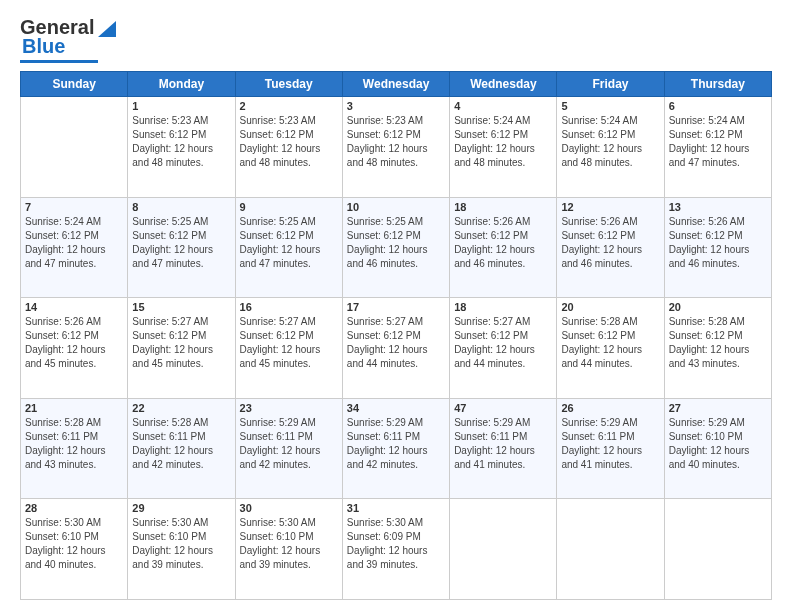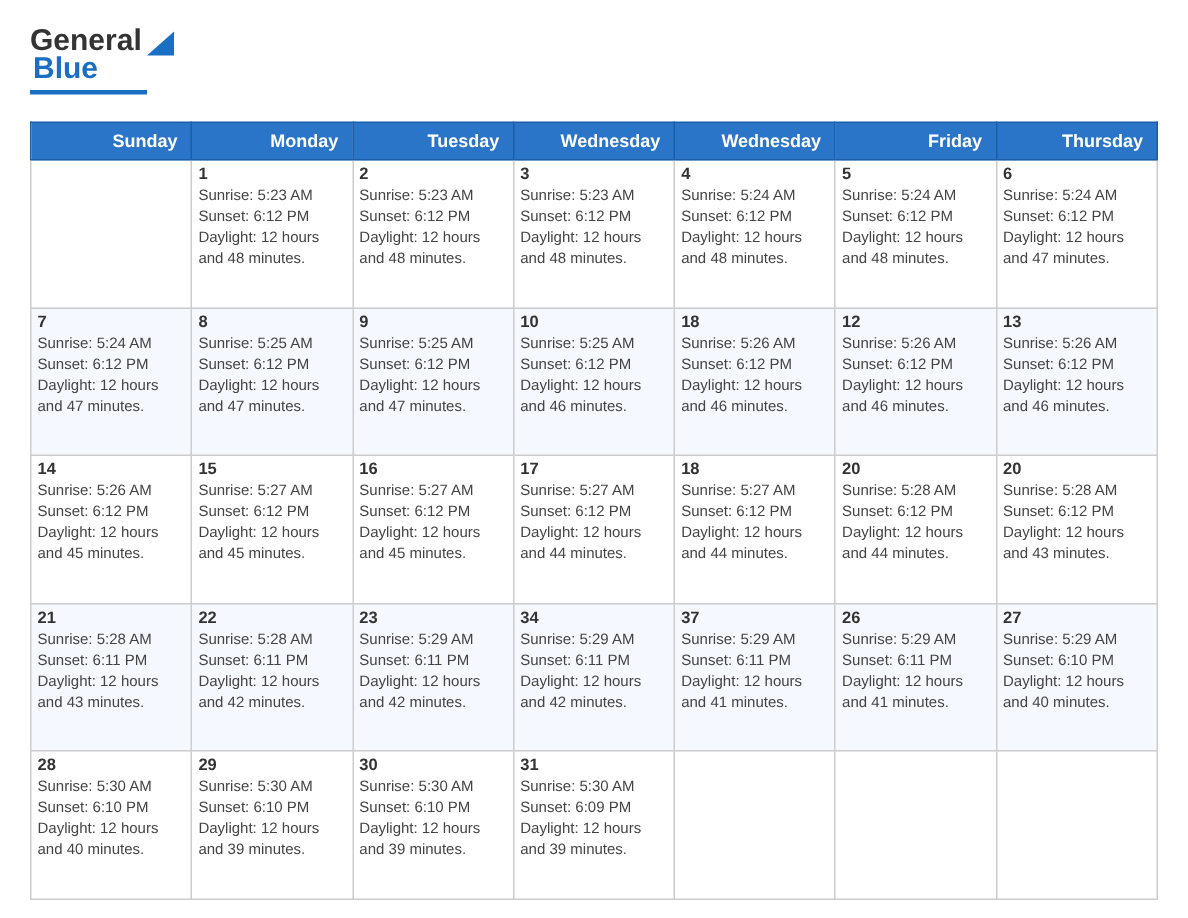--- a/index.html
+++ b/index.html
@@ -14,21 +14,21 @@
       width: 792px;
       height: 612px;
       padding: 16px 20px 12px 20px;
       display: flex;
       flex-direction: column;
     }
     .header {
       display: flex;
       justify-content: space-between;
       align-items: flex-start;
-      margin-bottom: 18px;
+      margin-bottom: 8px;
     }
     .logo {
       display: flex;
       flex-direction: column;
       align-items: flex-start;
     }
     .title-block {
       text-align: right;
     }
     .month-year {
@@ -47,22 +47,22 @@
       border: 1px solid #ccc;
       border-collapse: collapse;
       width: 100%;
       table-layout: fixed;
     }
     .calendar th {
       background: #2a75c7;
       color: #fff;
       font-size: 12px;
       font-weight: bold;
-      padding: 5px 9px;
-      text-align: right;
+      padding: 5px 20px;
+      text-align: center;
       border: 1px solid #1a5fa8;
       margin-left: 44px;
     }
     .calendar td {
       vertical-align: top;
       border: 1px solid #ccc;
       padding: 3px 4px;
       font-size: 9.5px;
       color: #333;
       height: 82px;
@@ -220,21 +220,21 @@
           </td>
           <td>
             <span class="day-num">23</span>
             <div class="day-info">Sunrise: 5:29 AM<br>Sunset: 6:11 PM<br>Daylight: 12 hours<br>and 42 minutes.</div>
           </td>
           <td>
             <span class="day-num">34</span>
             <div class="day-info">Sunrise: 5:29 AM<br>Sunset: 6:11 PM<br>Daylight: 12 hours<br>and 42 minutes.</div>
           </td>
           <td>
-            <span class="day-num">37</span>
+            <span class="day-num">47</span>
             <div class="day-info">Sunrise: 5:29 AM<br>Sunset: 6:11 PM<br>Daylight: 12 hours<br>and 41 minutes.</div>
           </td>
           <td>
             <span class="day-num">26</span>
             <div class="day-info">Sunrise: 5:29 AM<br>Sunset: 6:11 PM<br>Daylight: 12 hours<br>and 41 minutes.</div>
           </td>
           <td>
             <span class="day-num">27</span>
             <div class="day-info">Sunrise: 5:29 AM<br>Sunset: 6:10 PM<br>Daylight: 12 hours<br>and 40 minutes.</div>
           </td>

